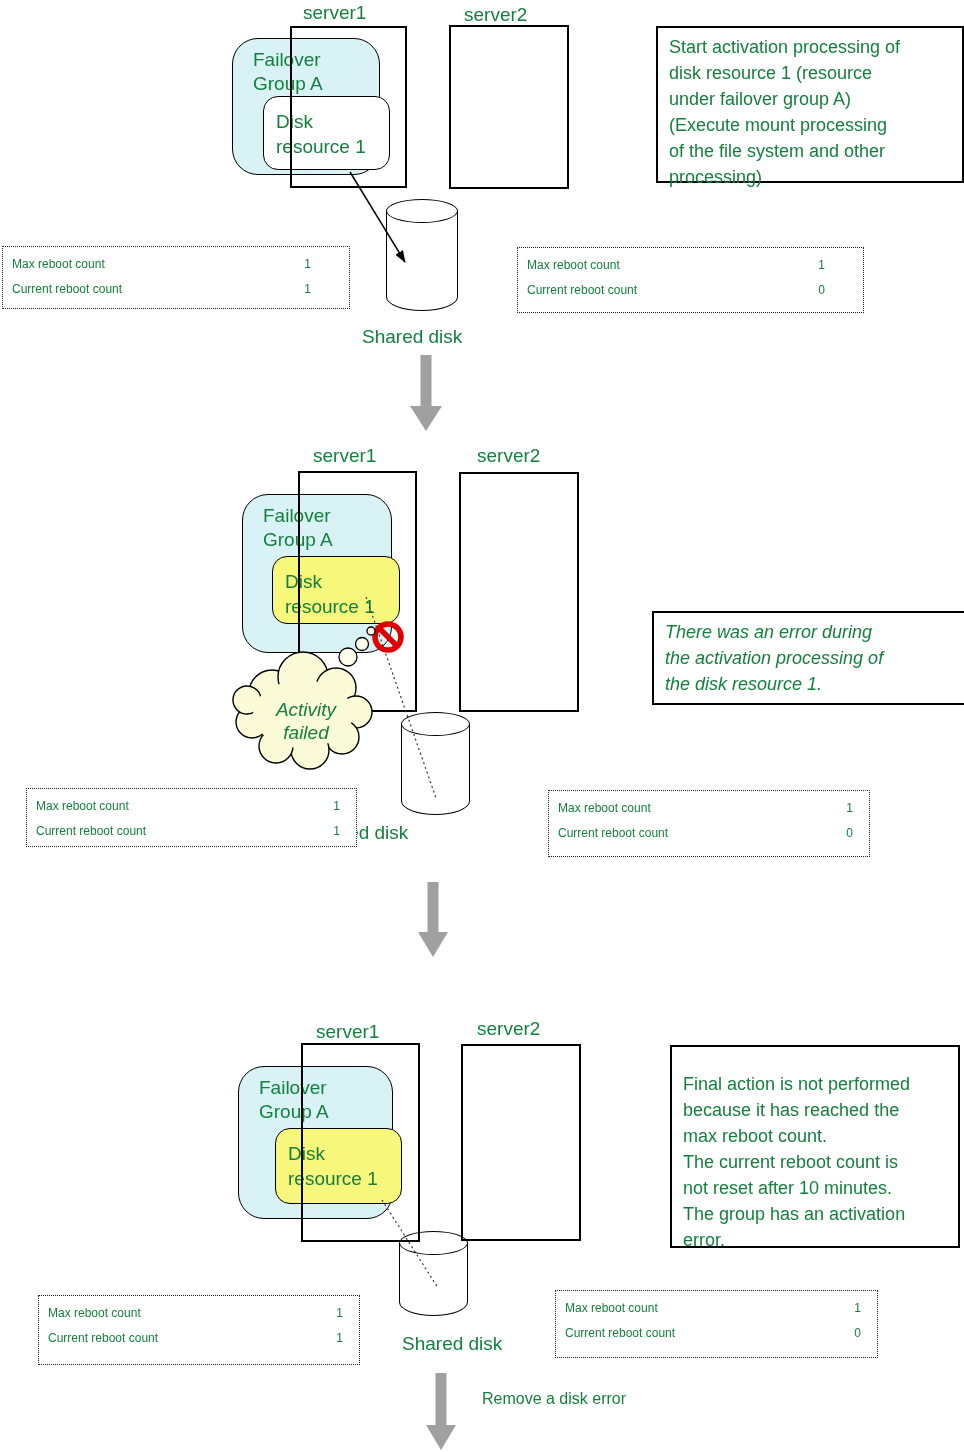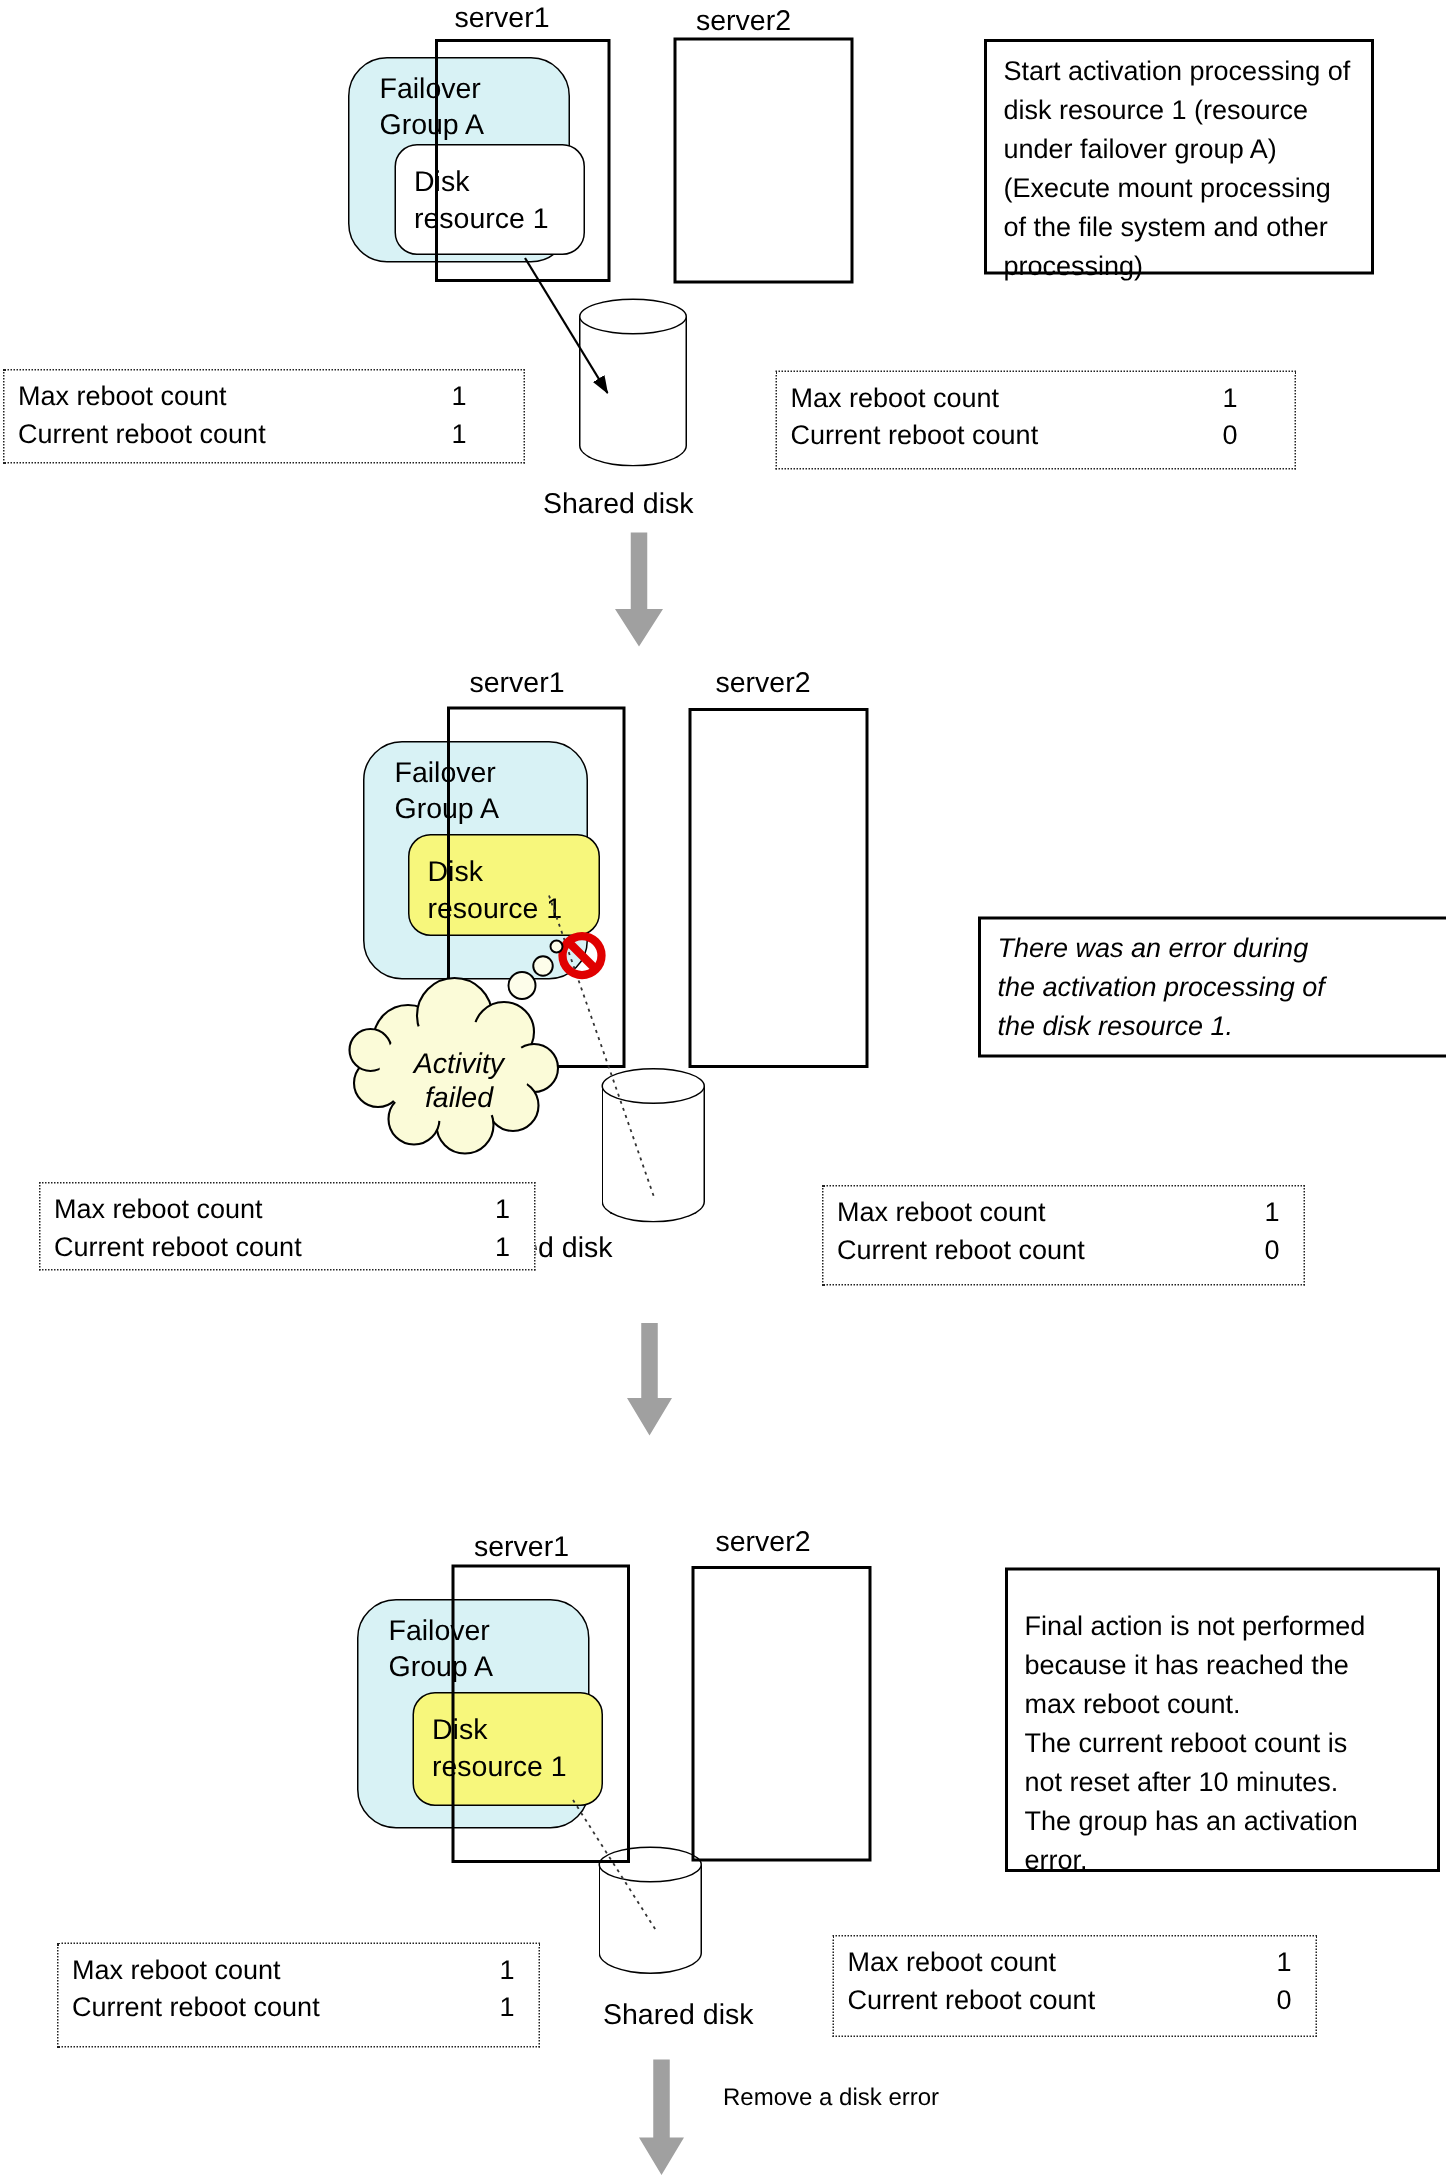--- a/index.html
+++ b/index.html
@@ -1,30 +1,30 @@
 <!DOCTYPE html>
 <html><head>
 <meta charset="utf-8">
 <style>
   html,body{margin:0;padding:0;background:#fff;}
   #canvas{position:relative;width:964px;height:1452px;background:#ffffff;overflow:hidden;
-          font-family:"Liberation Sans",sans-serif;color:#000000;}
+          font-family:"Liberation Sans",sans-serif;color:#15803d;}
   .lbl{position:absolute;font-size:19px;white-space:nowrap;}
   .prelines{white-space:pre-line;}
   .server-box{position:absolute;border:2px solid #000;background:transparent;z-index:5;}
   .group-box{position:absolute;background:#d8f2f5;border:1.6px solid #000;border-radius:26px;
              z-index:1;font-size:19px;line-height:24px;padding:9px 0 0 20px;box-sizing:border-box;}
   .res-box{position:absolute;border:1.6px solid #000;border-radius:15px;z-index:2;
            font-size:19px;line-height:25px;padding:12px 0 0 12px;box-sizing:border-box;margin-left:20px;}
   .res-white{background:#ffffff;}
   .res-yellow{background:#f7f77c;}
   .note-box{position:absolute;border:2px solid #000;background:#fff;font-size:18px;line-height:26px;
             padding:6px 8px 0 11px;box-sizing:border-box;z-index:6;}
   .counter{position:absolute;border:1.5px dotted #222;background:#fff;box-sizing:border-box;
-           font-size:18px;z-index:6;padding-top:5px;}
+           font-size:12px;z-index:6;padding-top:5px;}
   .crow{position:relative;height:25px;line-height:25px;padding-left:9px;white-space:nowrap;}
   .cval{position:absolute;top:0;}
   .v38{right:38px;} .v16{right:16px;}
   .cyl{position:absolute;z-index:3;}
   .cyl .ctop{position:absolute;left:0;right:0;top:0;height:24px;border:1.6px solid #000;
              border-radius:50%;background:#fff;z-index:2;box-sizing:border-box;}
   .cyl .cbody{position:absolute;left:0;right:0;top:12px;bottom:0;border:1.6px solid #000;border-top:none;
               border-radius:0 0 50% 50% / 0 0 14px 14px;background:#fff;box-sizing:border-box;}
   .cloud-text{position:absolute;z-index:12;font-size:19px;line-height:23px;text-align:center;}
   #overlay{position:absolute;left:0;top:0;z-index:10;pointer-events:none;}
@@ -39,21 +39,21 @@
   <div class="lbl" style="left:464px;top:4px;">server2</div>
 
   <div class="group-box prelines" style="left:232px;top:38px;width:148px;height:137px;">Failover
 Group A</div>
   <div class="res-box res-white prelines" style="left:243px;top:96px;width:127px;height:74px;">Disk
 resource 1</div>
 
   <div class="server-box" style="left:290px;top:26px;width:113px;height:158px;"></div>
   <div class="server-box" style="left:449px;top:25px;width:116px;height:160px;"></div>
 
-  <div class="note-box prelines" style="left:656px;top:26px;width:260px;height:157px;">Start activation processing of
+  <div class="note-box prelines" style="left:656px;top:26px;width:308px;height:157px;">Start activation processing of
 disk resource 1 (resource
 under failover group A)
 (Execute mount processing
 of the file system and other
 processing)</div>
 
   <div class="cyl" style="left:386px;top:199px;width:72px;height:112px;">
     <div class="ctop"></div>
     <div class="cbody"></div>
   </div>

